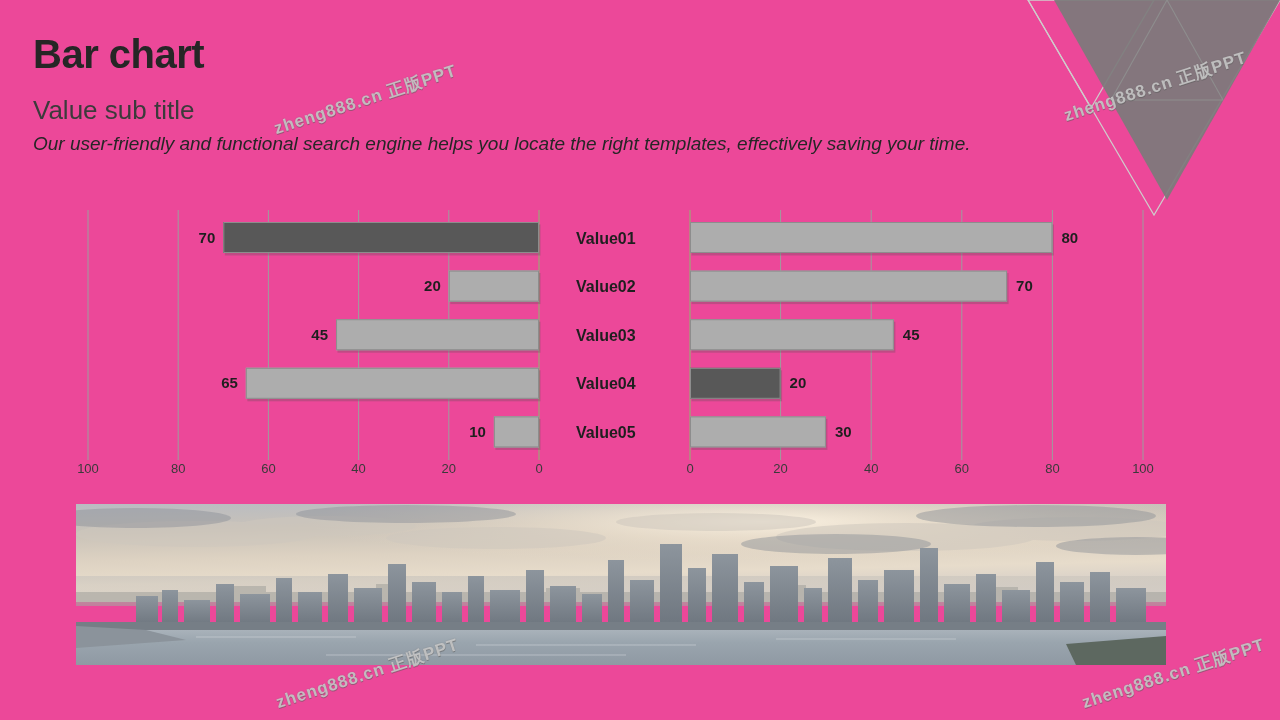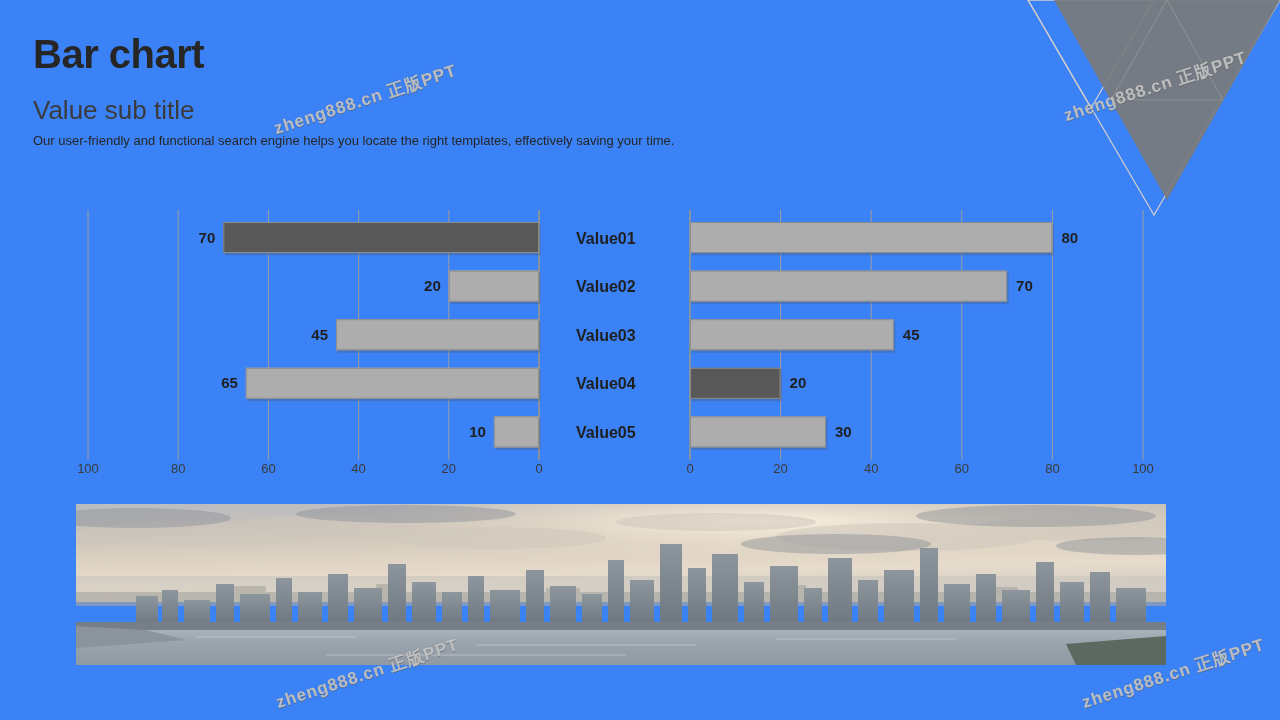--- a/index.html
+++ b/index.html
@@ -4,21 +4,21 @@
 <style>
   html, body {
     margin: 0;
     padding: 0;
     background: #ffffff;
   }
   #slide {
     position: relative;
     width: 1280px;
     height: 720px;
-    background: #3b82f6;
+    background: #ec4899;
     overflow: hidden;
     font-family: "Liberation Sans", sans-serif;
     -webkit-font-smoothing: antialiased;
   }
 
   
   .deco-layer {
     position: absolute;
     top: 0;
     right: 0;
@@ -44,25 +44,26 @@
     top: 97px;
     font-size: 26px;
     font-weight: 400;
     color: #3b3b3b;
     line-height: 1;
   }
   #desc {
     position: absolute;
     left: 33px;
     top: 133px;
-    font-size: 13px;
+    font-size: 19px;
     font-weight: 400;
     color: #262626;
     line-height: 1.2;
     white-space: nowrap;
+    font-style: italic;
   }
 
   
   #chart-area {
     position: absolute;
     left: 0;
     top: 200px;
     width: 1280px;
     height: 290px;
   }

